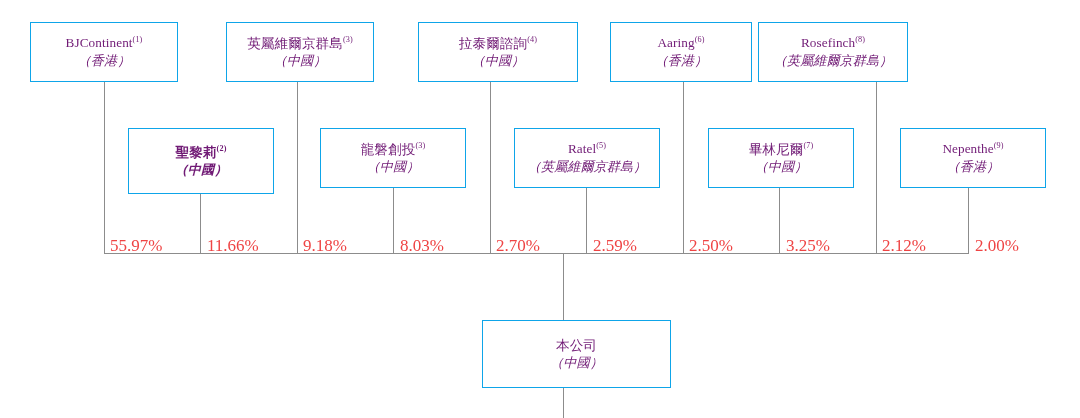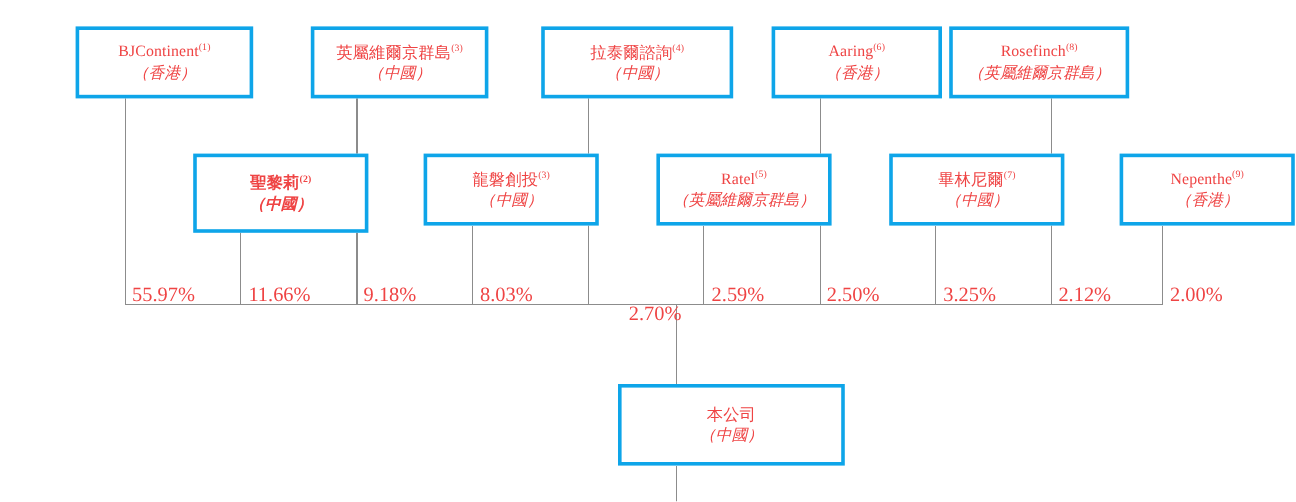--- a/index.html
+++ b/index.html
@@ -21,30 +21,29 @@
     position: absolute;
     left: 0;
     top: 0;
     width: 1080px;
     height: 418px;
     pointer-events: none;
   }
   .node {
     position: absolute;
     box-sizing: border-box;
-    border: 3px solid #0ea5e9;
+    border: 1px solid #0ea5e9;
     background: #ffffff;
     display: flex;
     flex-direction: column;
     align-items: center;
     justify-content: center;
     text-align: center;
     line-height: 1.26;
-    color: #ef4444;
-    margin-left: 33px;
+    color: #701a75;
   }
   .node .nm {
     font-size: 13.2px;
     white-space: nowrap;
     letter-spacing: 0.1px;
   }
   .node .nm .sup {
     font-size: 8.2px;
     vertical-align: super;
     line-height: 0;
@@ -141,21 +140,21 @@
 
   <div class="node" style="left:900px; top:128px; width:146px; height:60px;">
     <div class="nm"><span>Nepenthe</span><span class="sup">(9)</span></div>
     <div class="loc">（香港）</div>
   </div>
 
   <div class="pct" style="left:110px; top:237px;">55.97%</div>
   <div class="pct" style="left:207px; top:237px;">11.66%</div>
   <div class="pct" style="left:303px; top:237px;">9.18%</div>
   <div class="pct" style="left:400px; top:237px;">8.03%</div>
-  <div class="pct" style="left:524px; top:237px;margin-top:16px;">2.70%</div>
+  <div class="pct" style="left:496px; top:237px;">2.70%</div>
   <div class="pct" style="left:593px; top:237px;">2.59%</div>
   <div class="pct" style="left:689px; top:237px;">2.50%</div>
   <div class="pct" style="left:786px; top:237px;">3.25%</div>
   <div class="pct" style="left:882px; top:237px;">2.12%</div>
   <div class="pct" style="left:975px; top:237px;">2.00%</div>
 
   <div class="node cjk" style="left:482px; top:320px; width:189px; height:68px;">
     <div class="nm">本公司</div>
     <div class="loc">（中國）</div>
   </div>

